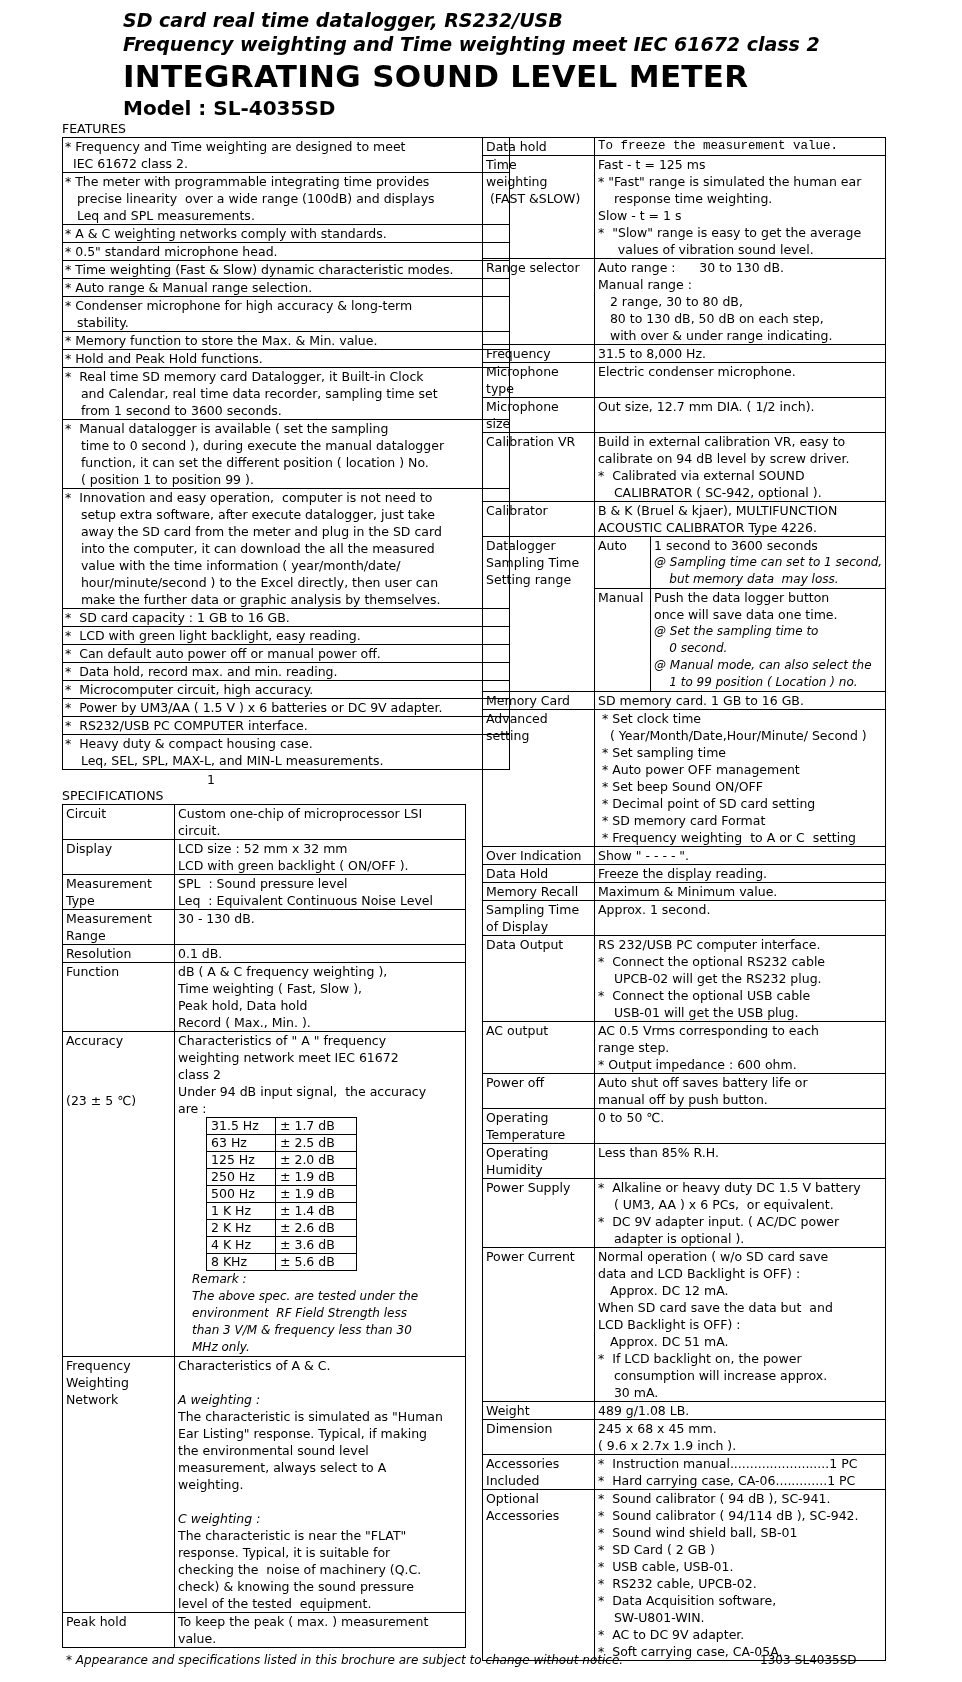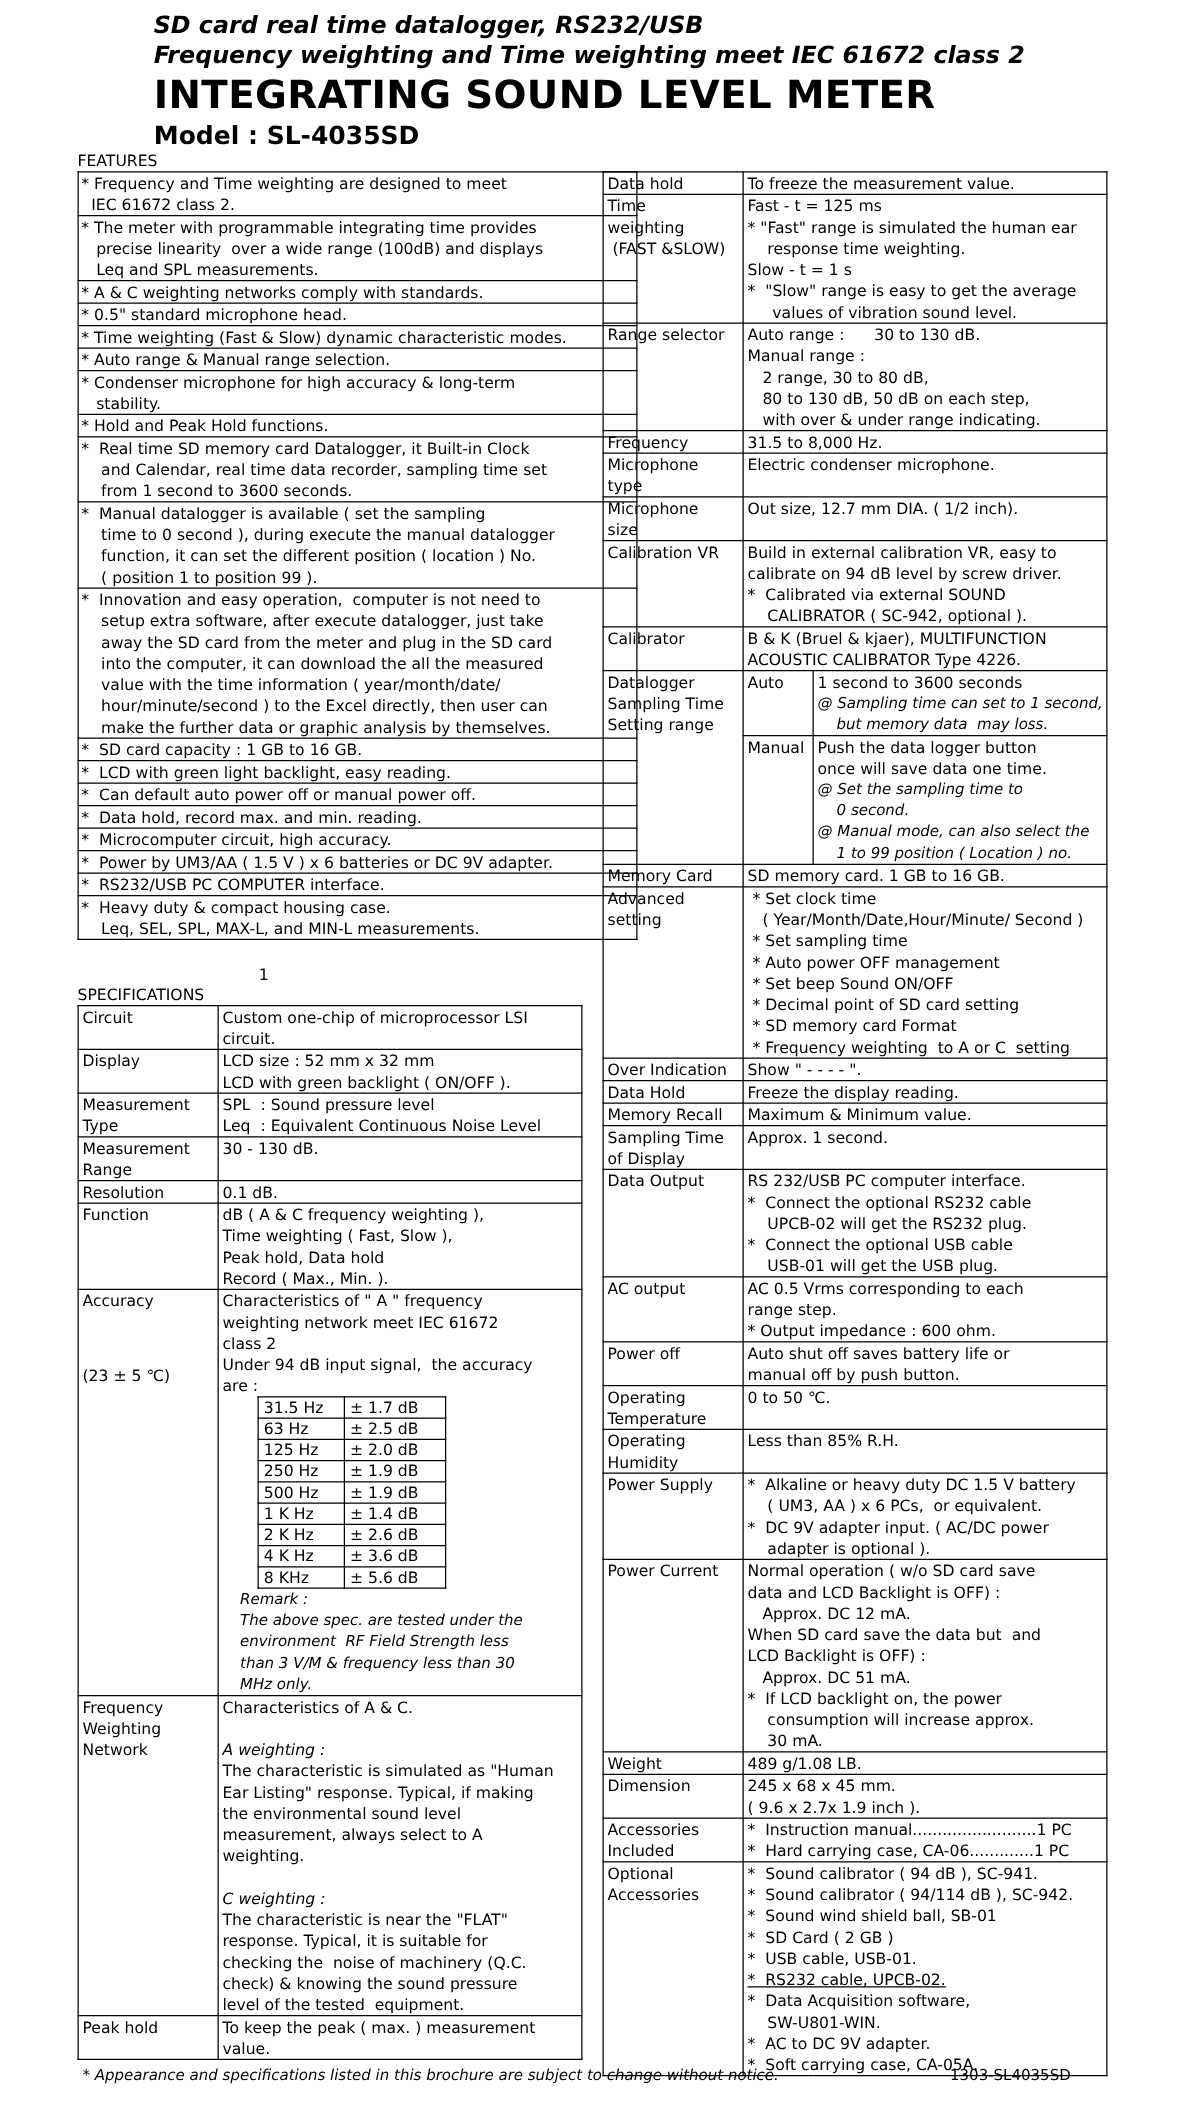--- a/index.html
+++ b/index.html
@@ -68,20 +68,25 @@
         </td>
       </tr>
       <tr>
         <td>
           <span class="line" style="white-space: pre;">* Condenser microphone for high accuracy &amp; long-term</span>
           <span class="line" style="white-space: pre;">   stability.</span>
         </td>
       </tr>
       <tr>
         <td>
+          <span class="line" style="white-space: pre;">* Memory function to store the Max. &amp; Min. value.</span>
+        </td>
+      </tr>
+      <tr>
+        <td>
           <span class="line" style="white-space: pre;">* Hold and Peak Hold functions.</span>
         </td>
       </tr>
       <tr>
         <td>
           <span class="line" style="white-space: pre;">*  Real time SD memory card Datalogger, it Built-in Clock</span>
           <span class="line" style="white-space: pre;">    and Calendar, real time data recorder, sampling time set</span>
           <span class="line" style="white-space: pre;">    from 1 second to 3600 seconds.</span>
         </td>
       </tr>
@@ -314,21 +319,21 @@
       <col style="width:112px">
       <col style="width:56px">
       <col>
     </colgroup>
     <tbody>
       <tr>
         <td>
           <span class="line" style="white-space: pre;">Data hold</span>
         </td>
         <td colspan="2">
-          <span class="line" style="white-space: pre;">To freeze the measurement value.</span>
+          <span class="line" style="white-space: pre; font-family: Liberation Mono, monospace;">To freeze the measurement value.</span>
         </td>
       </tr>
       <tr>
         <td>
           <span class="line" style="white-space: pre;">Time</span>
           <span class="line" style="white-space: pre;">weighting</span>
           <span class="line" style="white-space: pre;"> (FAST &amp;SLOW)</span>
         </td>
         <td colspan="2">
           <span class="line" style="white-space: pre;">Fast - t = 125 ms</span>
@@ -585,21 +590,21 @@
         <td>
           <span class="line" style="white-space: pre;">Optional</span>
           <span class="line" style="white-space: pre;">Accessories</span>
         </td>
         <td colspan="2">
           <span class="line" style="white-space: pre;">*  Sound calibrator ( 94 dB ), SC-941.</span>
           <span class="line" style="white-space: pre;">*  Sound calibrator ( 94/114 dB ), SC-942.</span>
           <span class="line" style="white-space: pre;">*  Sound wind shield ball, SB-01</span>
           <span class="line" style="white-space: pre;">*  SD Card ( 2 GB )</span>
           <span class="line" style="white-space: pre;">*  USB cable, USB-01.</span>
-          <span class="line" style="white-space: pre; text-decoration: underline;">*  RS232 cable, UPCB-02.</span>
+          <span class="line" style="white-space: pre;">*  RS232 cable, UPCB-02.</span>
           <span class="line" style="white-space: pre;">*  Data Acquisition software,</span>
           <span class="line" style="white-space: pre;">    SW-U801-WIN.</span>
           <span class="line" style="white-space: pre;">*  AC to DC 9V adapter.</span>
           <span class="line" style="white-space: pre;">*  Soft carrying case, CA-05A.</span>
         </td>
       </tr>
     </tbody>
   </table>
 
 <div class="foot">* Appearance and specifications listed in this brochure are subject to change without notice.</div>

